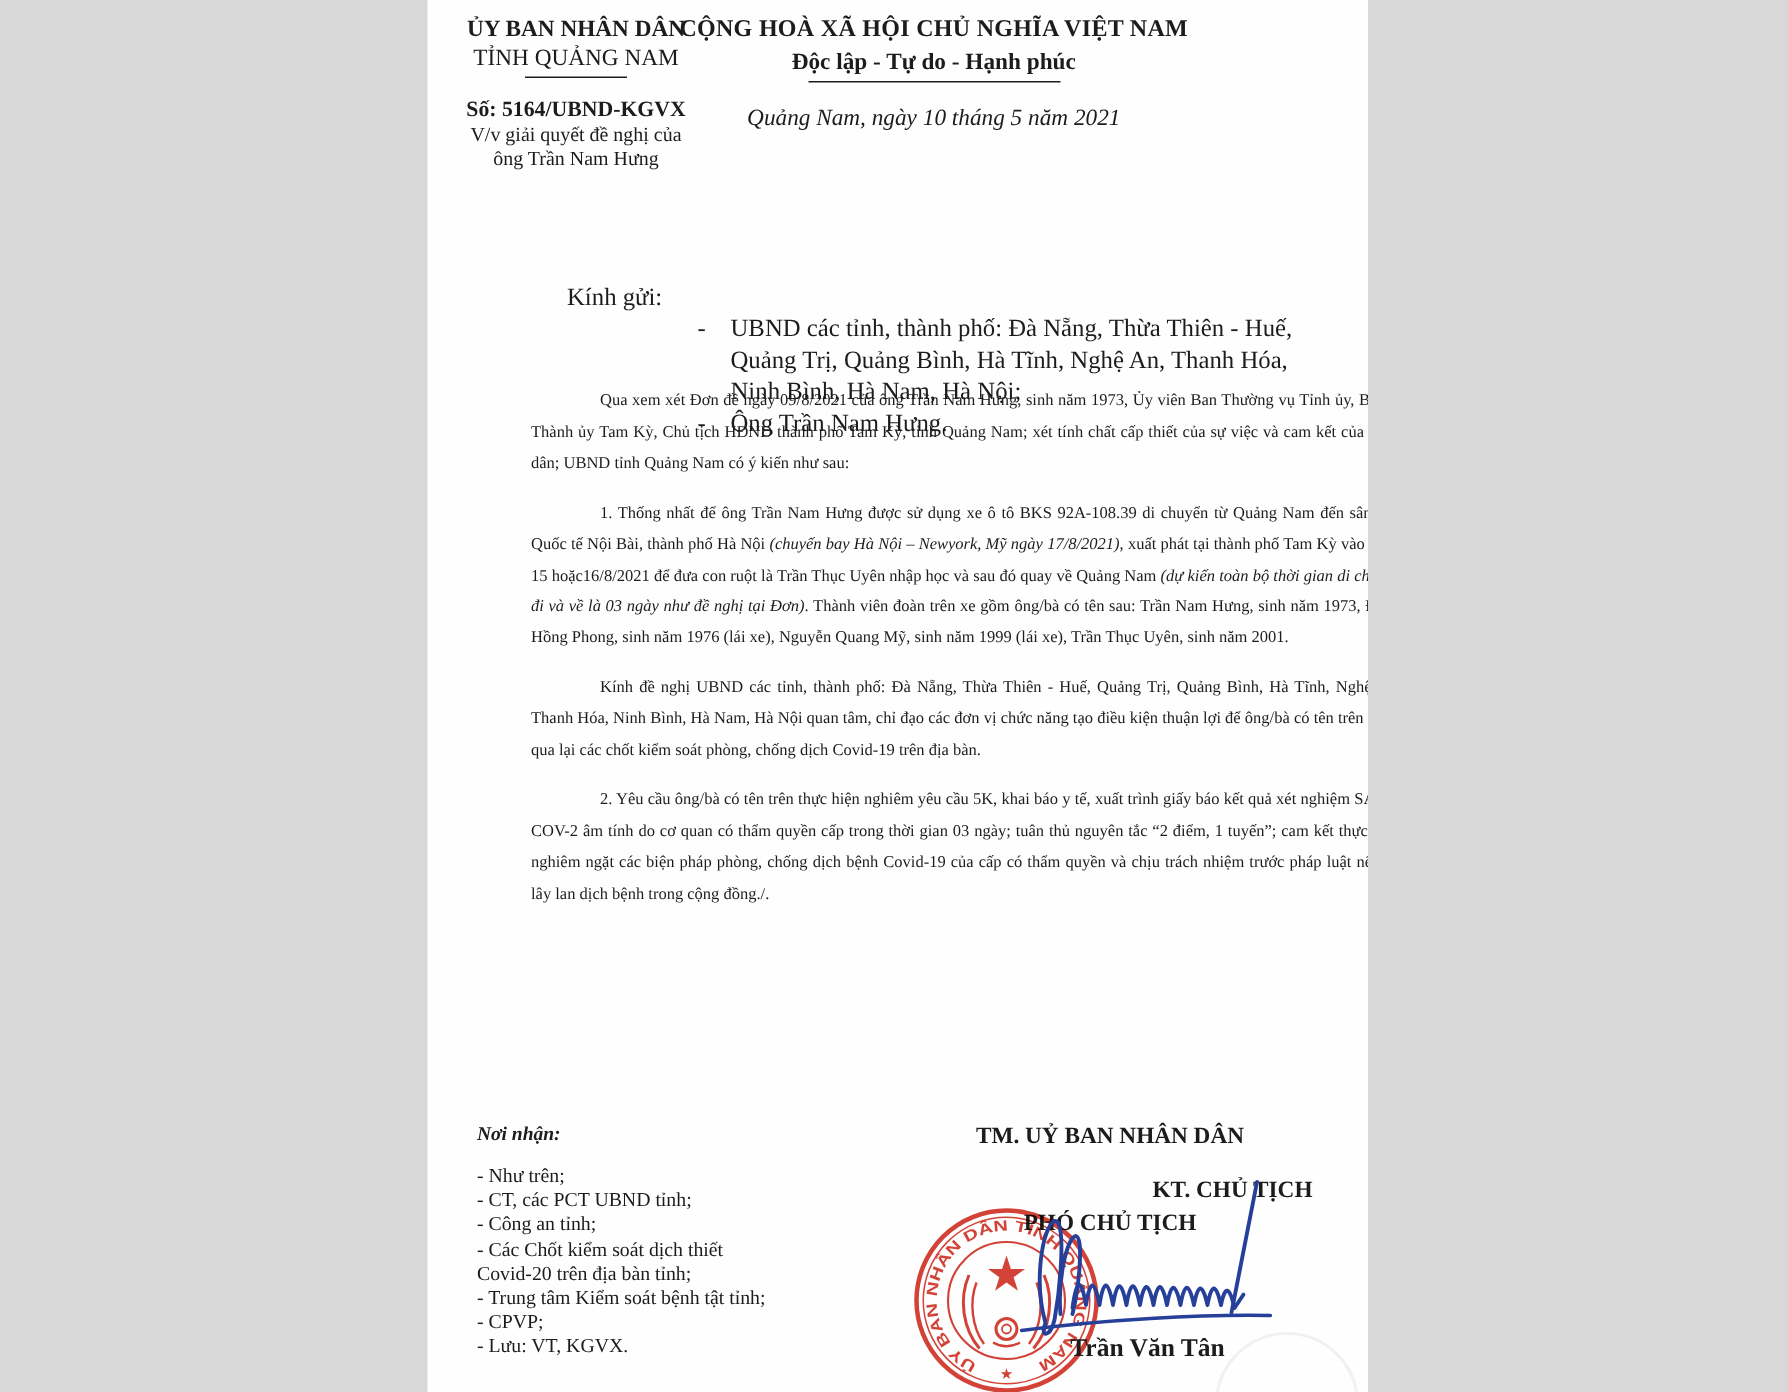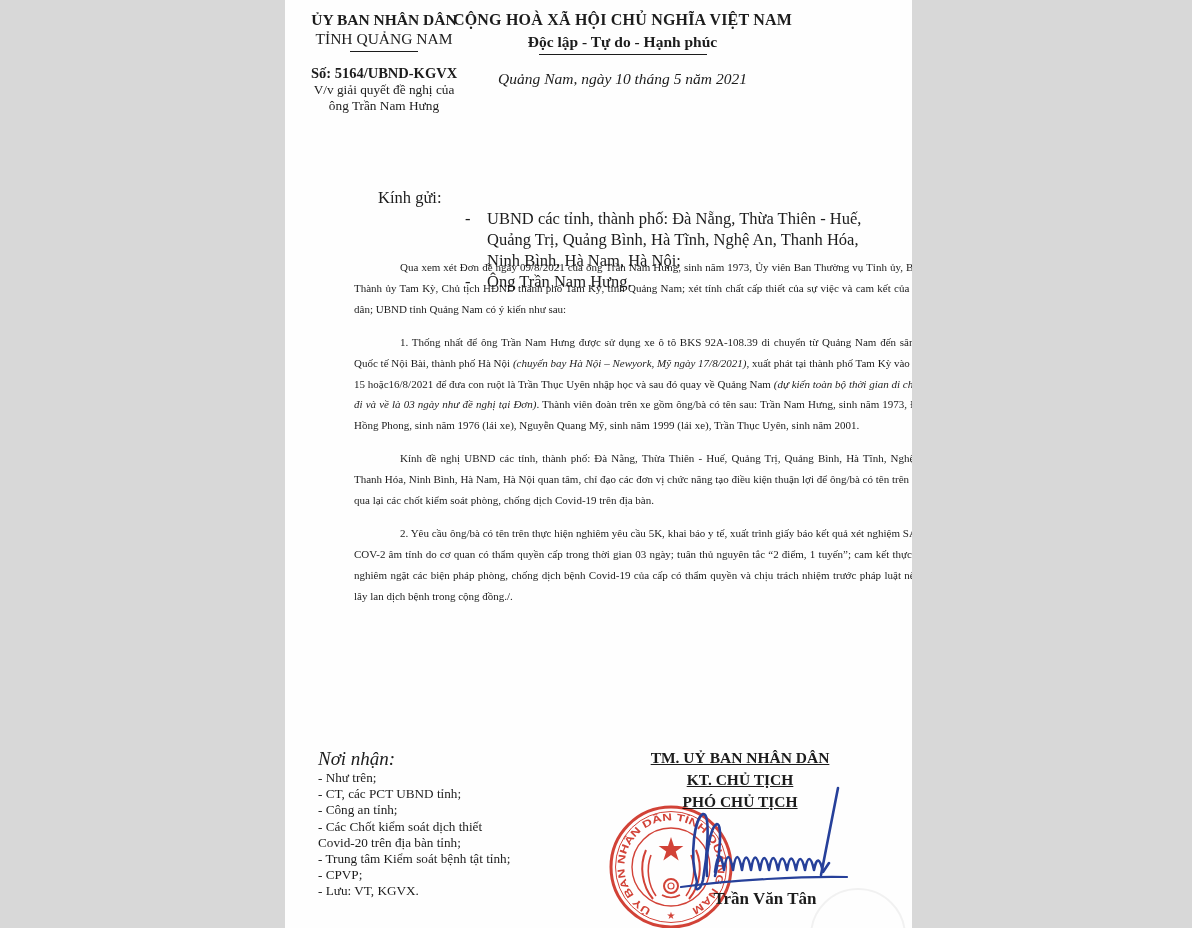--- a/index.html
+++ b/index.html
@@ -32,25 +32,25 @@
   .recipient-row{display:flex;margin-left:155px;}
   .recipient-dash{width:22px;flex:0 0 22px;}
   .recipient-text{width:400px;}
   
   .body-text{position:absolute;left:25px;top:257px;width:580px;
     font-size:11px;line-height:20.9px;text-align:justify;margin-left:44px;}
   .body-text p{margin:0 0 12px;text-indent:46px;}
   .it{font-style:italic;}
   
   .noi-nhan{position:absolute;left:33px;top:748px;width:250px;}
-  .noi-nhan-label{font-weight:normal;font-style:italic;font-size:19px;margin-bottom:0;}
+  .noi-nhan-label{font-weight:bold;font-style:italic;font-size:13px;margin-bottom:12px;}
   .noi-nhan-item{font-size:13.2px;line-height:16.2px;}
-  .sig-block{position:absolute;left:320px;top:748px;width:270px;text-align:center;text-decoration:underline;}
+  .sig-block{position:absolute;left:320px;top:748px;width:270px;text-align:center;}
   .sig-l1,.sig-l2,.sig-l3{font-weight:bold;font-size:15.5px;line-height:19px;}
-  .sig-l2{margin-top:3px;}
+  .sig-l2{margin-top:17px;text-align:right;}
   .sig-l3{margin-top:3px;}
   .signer-name{position:absolute;left:390px;top:889px;width:180px;text-align:center;
     font-weight:bold;font-size:17px;}
   .seal{position:absolute;left:321px;top:802px;width:130px;height:130px;
     opacity:.92;mix-blend-mode:multiply;}
   .signature-svg{position:absolute;left:388px;top:742px;width:178px;height:152px;}
   .faint-circle{position:absolute;left:525px;top:888px;width:92px;height:92px;
     border:2px solid rgba(0,0,0,0.05);border-radius:50%;}
 </style>
 </head>

